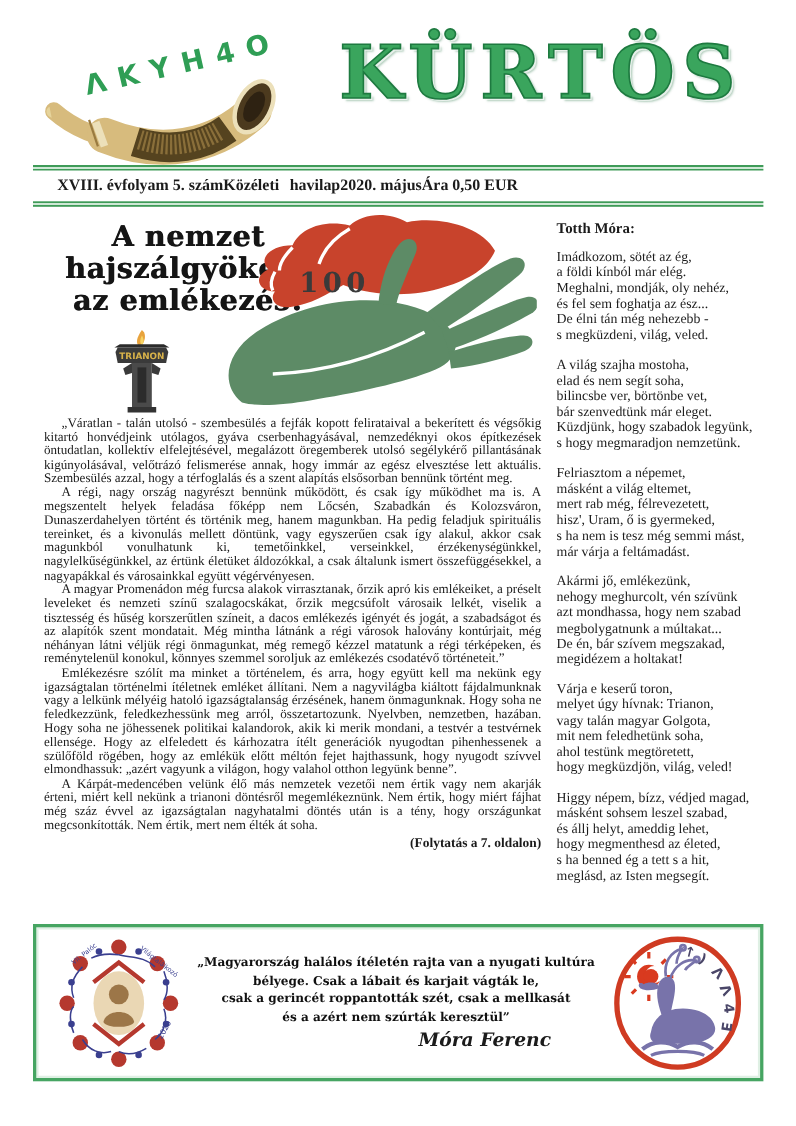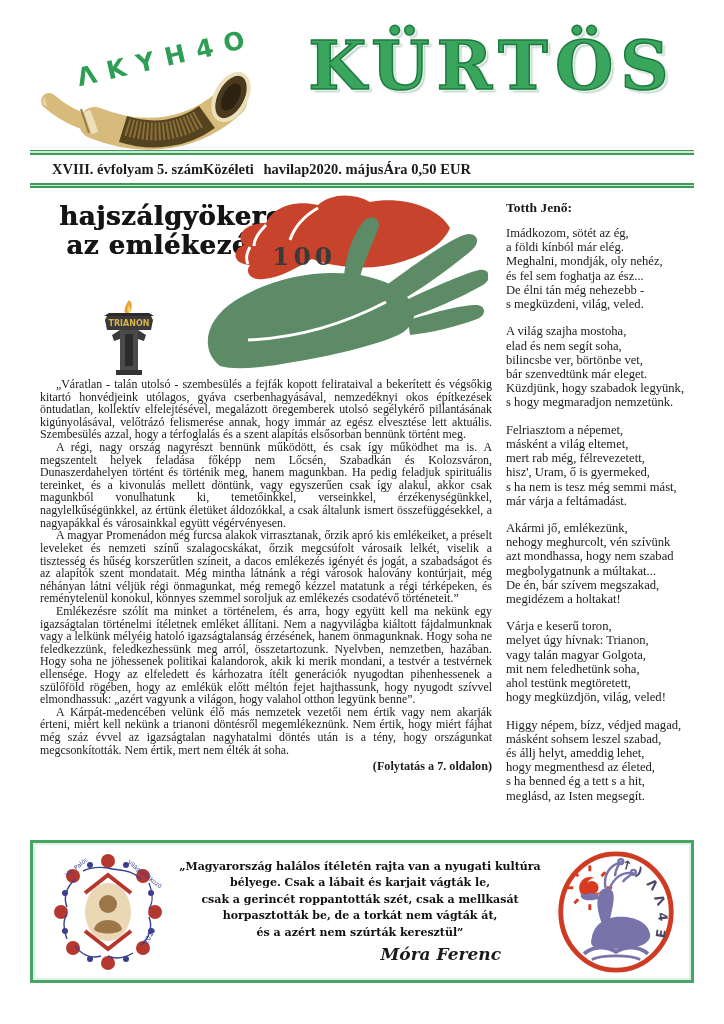--- a/index.html
+++ b/index.html
@@ -114,20 +114,21 @@
     <span>2020. május</span>
     <span>Ára 0,50 EUR</span>
   </div>
   <div class="green-rule"></div>
 
   <main class="content">
 
     <section class="article">
       <div class="art-block">
         <div class="headline">
+          <div>A nemzet</div>
           <div>hajszálgyökere</div>
           <div>az emlékezés!</div>
         </div>
 
         <svg class="trianon-svg" width="58" height="78" viewBox="0 0 58 78">
           <path d="M29 1 C24 8 23 13 27 17 C31 13 33 8 31 3 Z" fill="#e8a33d"></path>
           <path d="M29 6 C27 10 27 13 29 15 C31 13 31 9 29 6 Z" fill="#f6d465"></path>
           <path d="M7 17 L51 17 L53 21 L51 31 L7 31 L5 21 Z" fill="#3a3a3a"></path>
           <path d="M4 17 L9 14 L49 14 L54 17 Z" fill="#2b2b2b"></path>
           <rect x="20" y="31" width="18" height="40" fill="#4a4a4a"></rect>
@@ -167,21 +168,21 @@
       <p>„Váratlan - talán utolsó - szembesülés a fejfák kopott felirataival a bekerített és végsőkig kitartó honvédjeink utólagos, gyáva cserbenhagyásával, nemzedéknyi okos építkezések öntudatlan, kollektív elfelejtésével, megalázott öregemberek utolsó segélykérő pillantásának kigúnyolásával, velőtrázó felismerése annak, hogy immár az egész elvesztése lett aktuális. Szembesülés azzal, hogy a térfoglalás és a szent alapítás elsősorban bennünk történt meg.</p>
           <p>A régi, nagy ország nagyrészt bennünk működött, és csak így működhet ma is. A megszentelt helyek feladása főképp nem Lőcsén, Szabadkán és Kolozsváron, Dunaszerdahelyen történt és történik meg, hanem magunkban. Ha pedig feladjuk spirituális tereinket, és a kivonulás mellett döntünk, vagy egyszerűen csak így alakul, akkor csak magunkból vonulhatunk ki, temetőinkkel, verseinkkel, érzékenységünkkel, nagylelkűségünkkel, az értünk életüket áldozókkal, a csak általunk ismert összefüggésekkel, a nagyapákkal és városainkkal együtt végérvényesen.</p>
           <p>A magyar Promenádon még furcsa alakok virrasztanak, őrzik apró kis emlékeiket, a préselt leveleket és nemzeti színű szalagocskákat, őrzik megcsúfolt városaik lelkét, viselik a tisztesség és hűség korszerűtlen színeit, a dacos emlékezés igényét és jogát, a szabadságot és az alapítók szent mondatait. Még mintha látnánk a régi városok halovány kontúrjait, még néhányan látni véljük régi önmagunkat, még remegő kézzel matatunk a régi térképeken, és reménytelenül konokul, könnyes szemmel soroljuk az emlékezés csodatévő történeteit.”</p>
           <p>Emlékezésre szólít ma minket a történelem, és arra, hogy együtt kell ma nekünk egy igazságtalan történelmi ítéletnek emléket állítani. Nem a nagyvilágba kiáltott fájdalmunknak vagy a lelkünk mélyéig hatoló igazságtalanság érzésének, hanem önmagunknak. Hogy soha ne feledkezzünk, feledkezhessünk meg arról, összetartozunk. Nyelvben, nemzetben, hazában. Hogy soha ne jöhessenek politikai kalandorok, akik ki merik mondani, a testvér a testvérnek ellensége. Hogy az elfeledett és kárhozatra ítélt generációk nyugodtan pihenhessenek a szülőföld rögében, hogy az emlékük előtt méltón fejet hajthassunk, hogy nyugodt szívvel elmondhassuk: „azért vagyunk a világon, hogy valahol otthon legyünk benne”.</p>
           <p>A Kárpát-medencében velünk élő más nemzetek vezetői nem értik vagy nem akarják érteni, miért kell nekünk a trianoni döntésről megemlékeznünk. Nem értik, hogy miért fájhat még száz évvel az igazságtalan nagyhatalmi döntés után is a tény, hogy országunkat megcsonkították. Nem értik, mert nem élték át soha.</p>
         </div>
       <div class="continuation">(Folytatás a 7. oldalon)</div>
     </section>
 
     <aside class="poem-col">
-      <div class="poem-author">Totth Jenő:</div>
+      <div class="poem-author">Totth Móra:</div>
       <div>
 
       <p class="stanza">Imádkozom, sötét az ég,
 a földi kínból már elég.
 Meghalni, mondják, oly nehéz,
 és fel sem foghatja az ész...
 De élni tán még nehezebb -
 s megküzdeni, világ, veled.</p>
           <p class="stanza">A világ szajha mostoha,
 elad és nem segít soha,
@@ -262,21 +263,20 @@
       <text x="78" y="14" font-size="6" fill="#3a3f8f" transform="rotate(38 78 14)" font-family="DejaVu Sans, sans-serif">Világtalálkozó</text>
       <text x="98" y="96" font-size="7" fill="#3a3f8f" transform="rotate(-60 98 96)" font-family="DejaVu Sans, sans-serif">2020</text>
     </svg>
 
     <div class="quote-center">
       <div>
 
       <div class="quote-line">„Magyarország halálos ítéletén rajta van a nyugati kultúra</div>
           <div class="quote-line">bélyege. Csak a lábait és karjait vágták le,</div>
           <div class="quote-line">csak a gerincét roppantották szét, csak a mellkasát</div>
-          <div class="quote-line">horpasztották be, de a torkát nem vágták át,</div>
           <div class="quote-line">és a azért nem szúrták keresztül”</div>
         </div>
       <div class="quote-attrib">Móra Ferenc</div>
     </div>
 
     <svg class="right-emblem" width="126" height="126" viewBox="0 0 130 130">
       <ellipse cx="65" cy="65" rx="57" ry="60" fill="#ffffff" stroke="#cf3b22" stroke-width="5"></ellipse>
 
       <g>
         <g stroke="#d93a1f" stroke-width="3">

